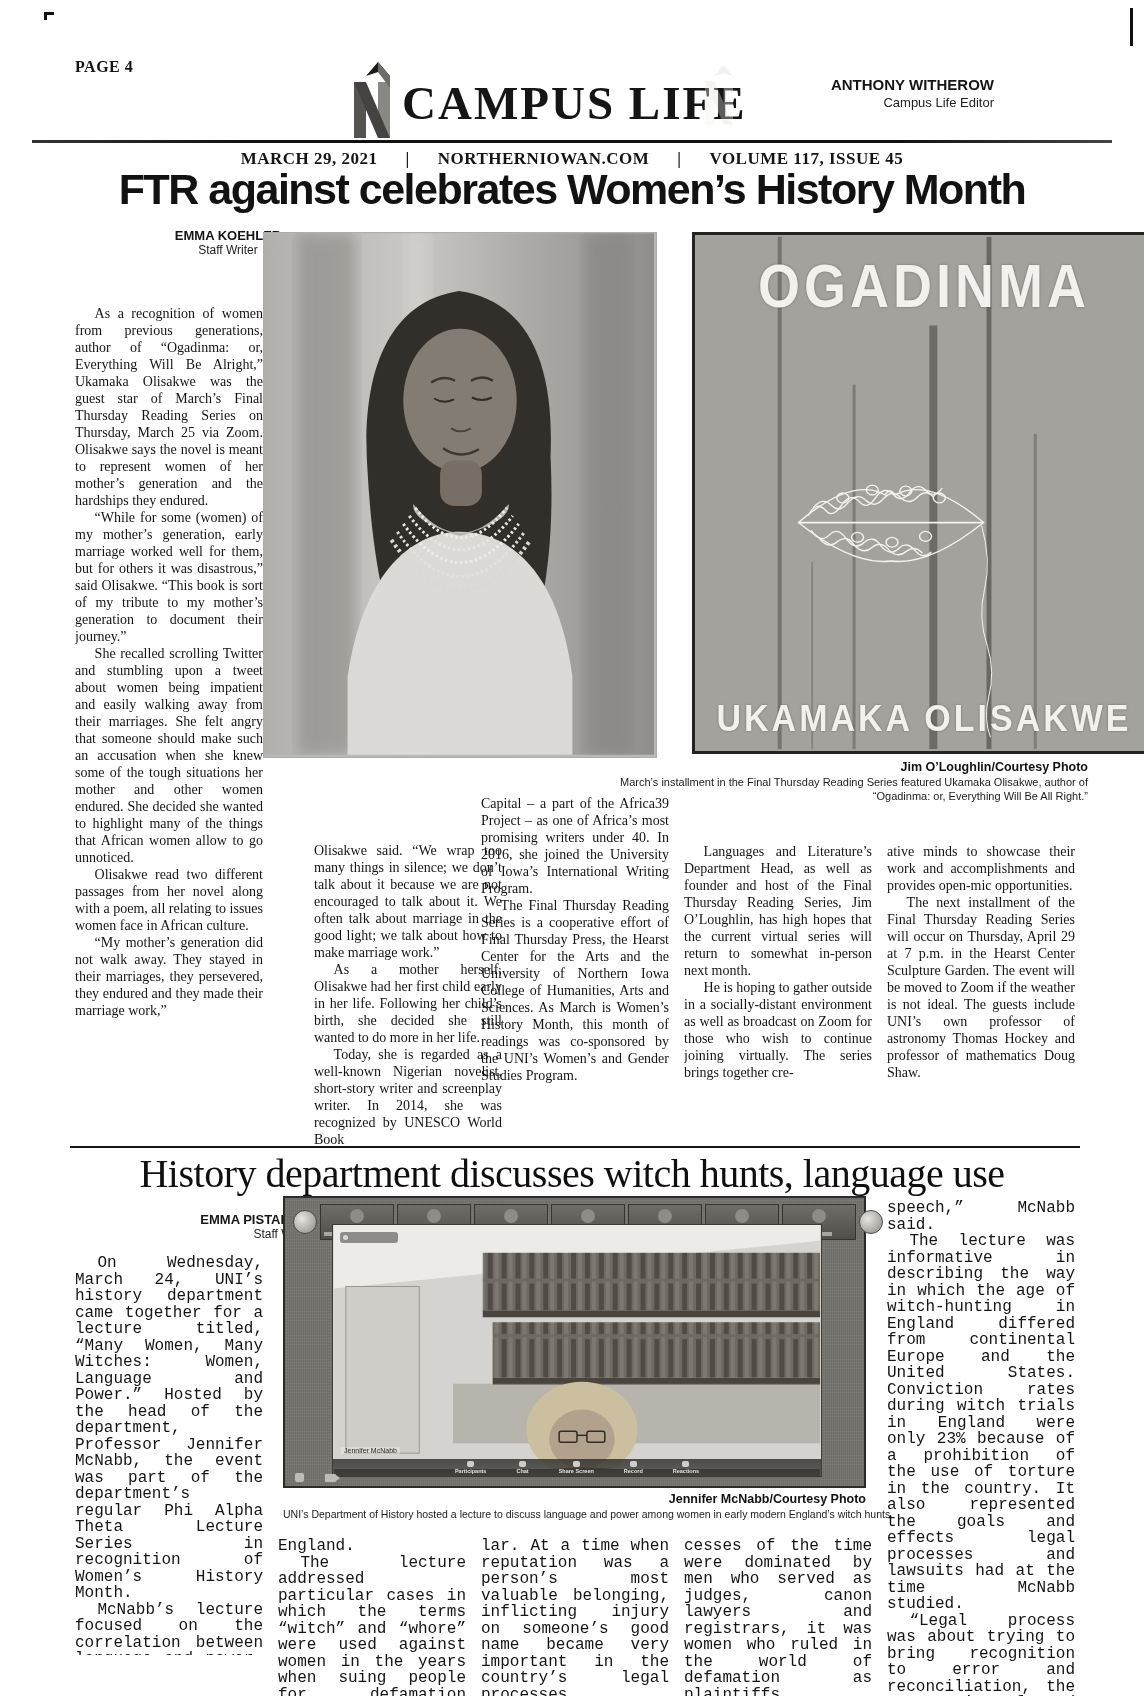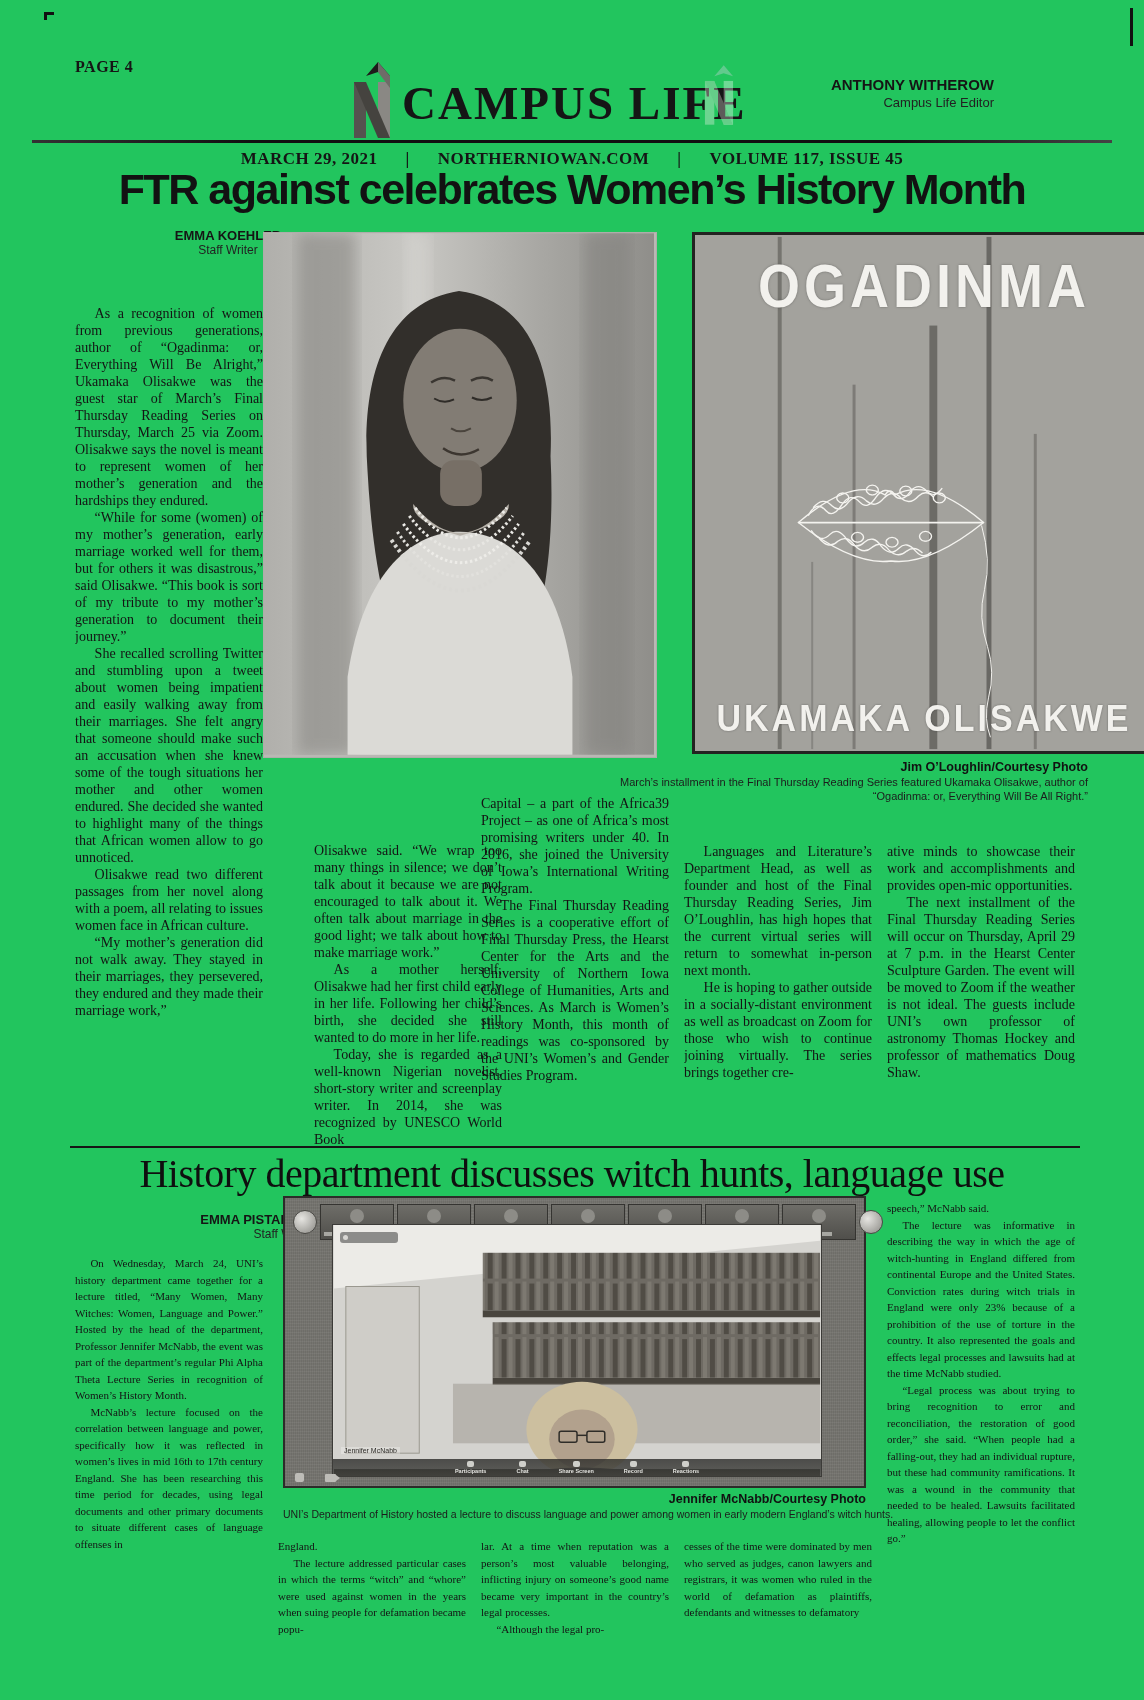--- a/index.html
+++ b/index.html
@@ -1,16 +1,16 @@
 <!DOCTYPE html>
 <html lang="en"><head>
 <meta charset="utf-8">
 <style>
   html,body{margin:0;padding:0;background:#dddcd8;}
-  .page{position:relative;width:1144px;height:1700px;background:#22c55e;margin:0 auto;
+  .page{position:relative;width:1144px;height:1700px;background:#ffffff;margin:0 auto;
         font-family:"Liberation Serif",serif;color:#151515;overflow:hidden;}
   .abs{position:absolute;}
 
   
   .mark{position:absolute;background:#111;}
 
   
   .page-number{left:75px;top:58px;font:bold 16px "Liberation Serif",serif;letter-spacing:.5px;}
   .section-title{left:402px;top:76px;font:bold 47px "Liberation Serif",serif;letter-spacing:2px;}
   .editor-name{right:150px;top:76px;font:bold 15px "Liberation Sans",sans-serif;text-align:right;}
@@ -44,21 +44,21 @@
   .caption{font:11px/1.25 "Liberation Sans",sans-serif;color:#1c1c1c;}
   .credit1{left:640px;right:56px;top:760px;text-align:right;}
   .caption1{left:620px;right:56px;top:776px;text-align:right;}
   .credit2{left:500px;top:1492px;width:366px;text-align:right;}
   .caption2{left:283px;top:1508px;width:583px;font-size:10.5px;white-space:nowrap;}
 
   
   .col{position:absolute;width:188px;overflow:hidden;font:14px/17px "Liberation Serif",serif;color:#141414;}
   .col p{margin:0;text-indent:1.4em;text-align:justify;hyphens:auto;-webkit-hyphens:auto;}
   .col p.cont{text-indent:0;}
-  .art2col{font-size:11px;line-height:16.5px;}
+  .art2col{font-size:16px;line-height:16.5px;font-family:Liberation Mono, monospace;}
 
   .rule2{left:70px;right:64px;top:1146px;height:2px;background:#161616;}
   .a2-headline{left:40px;right:40px;top:1154px;text-align:center;white-space:nowrap;
      font:400 40px/1 "Liberation Serif",serif;letter-spacing:-.5px;color:#0f0f0f;}
 
   
   .photo2{left:283px;top:1196px;width:583px;height:292px;background:#75746f;border:2px solid #2c2b29;box-sizing:border-box;
      background-image:repeating-linear-gradient(0deg,rgba(255,255,255,.05) 0 1px,transparent 1px 3px),
                       repeating-linear-gradient(90deg,rgba(0,0,0,.06) 0 1px,transparent 1px 2px);}
   .strip{position:absolute;left:8px;top:6px;right:8px;height:36px;display:flex;align-items:center;gap:3px;}

